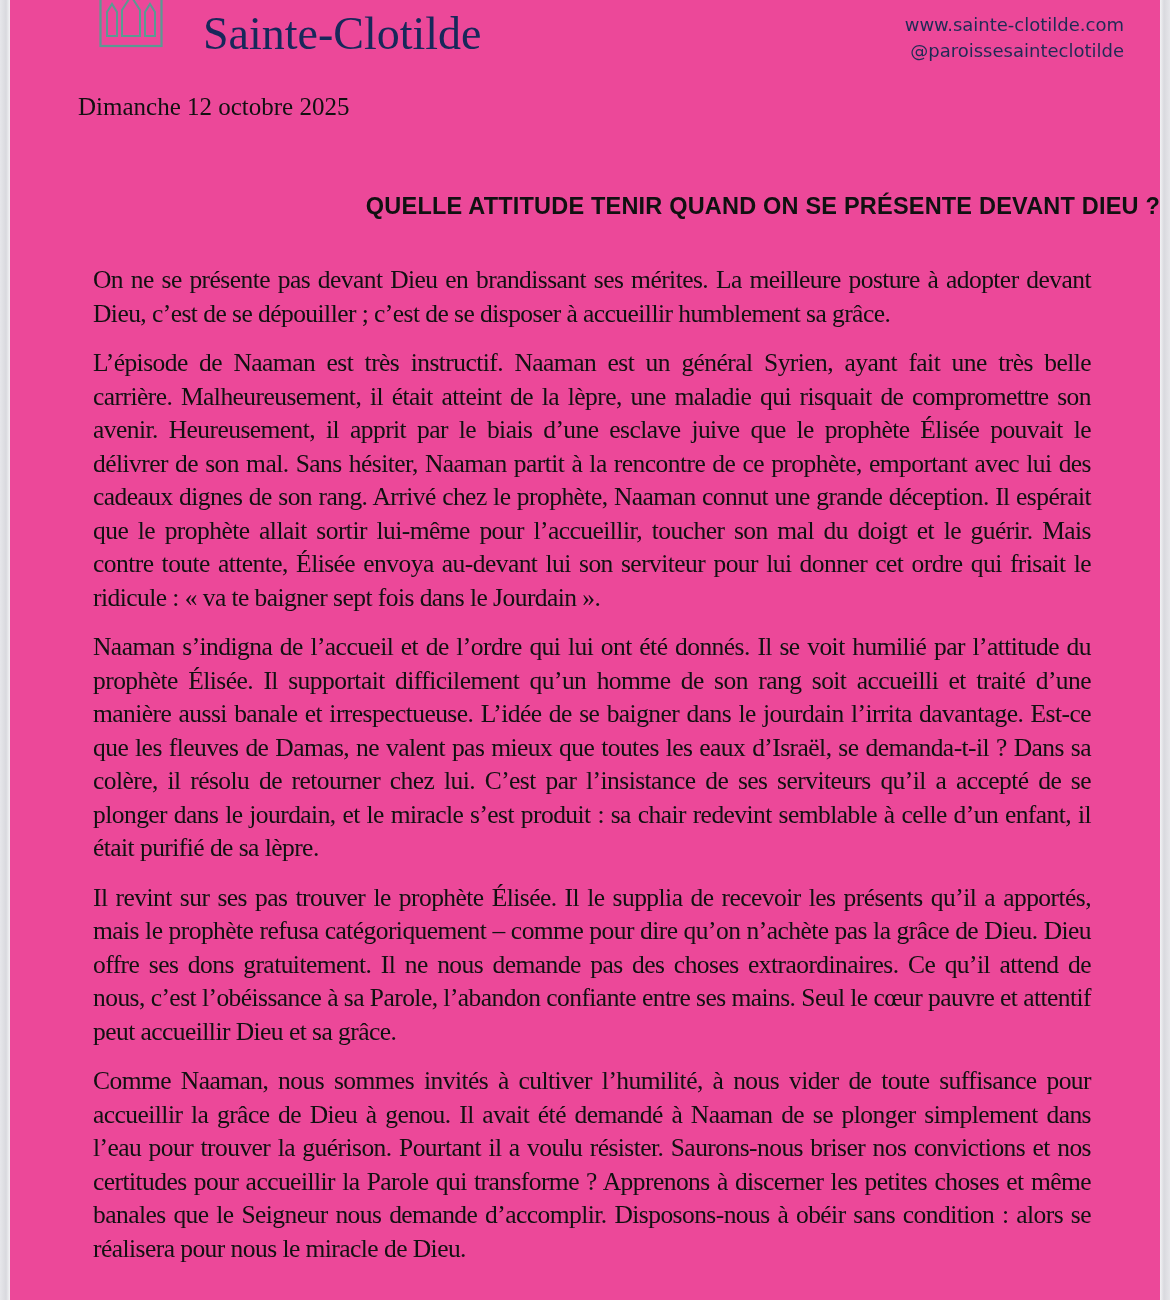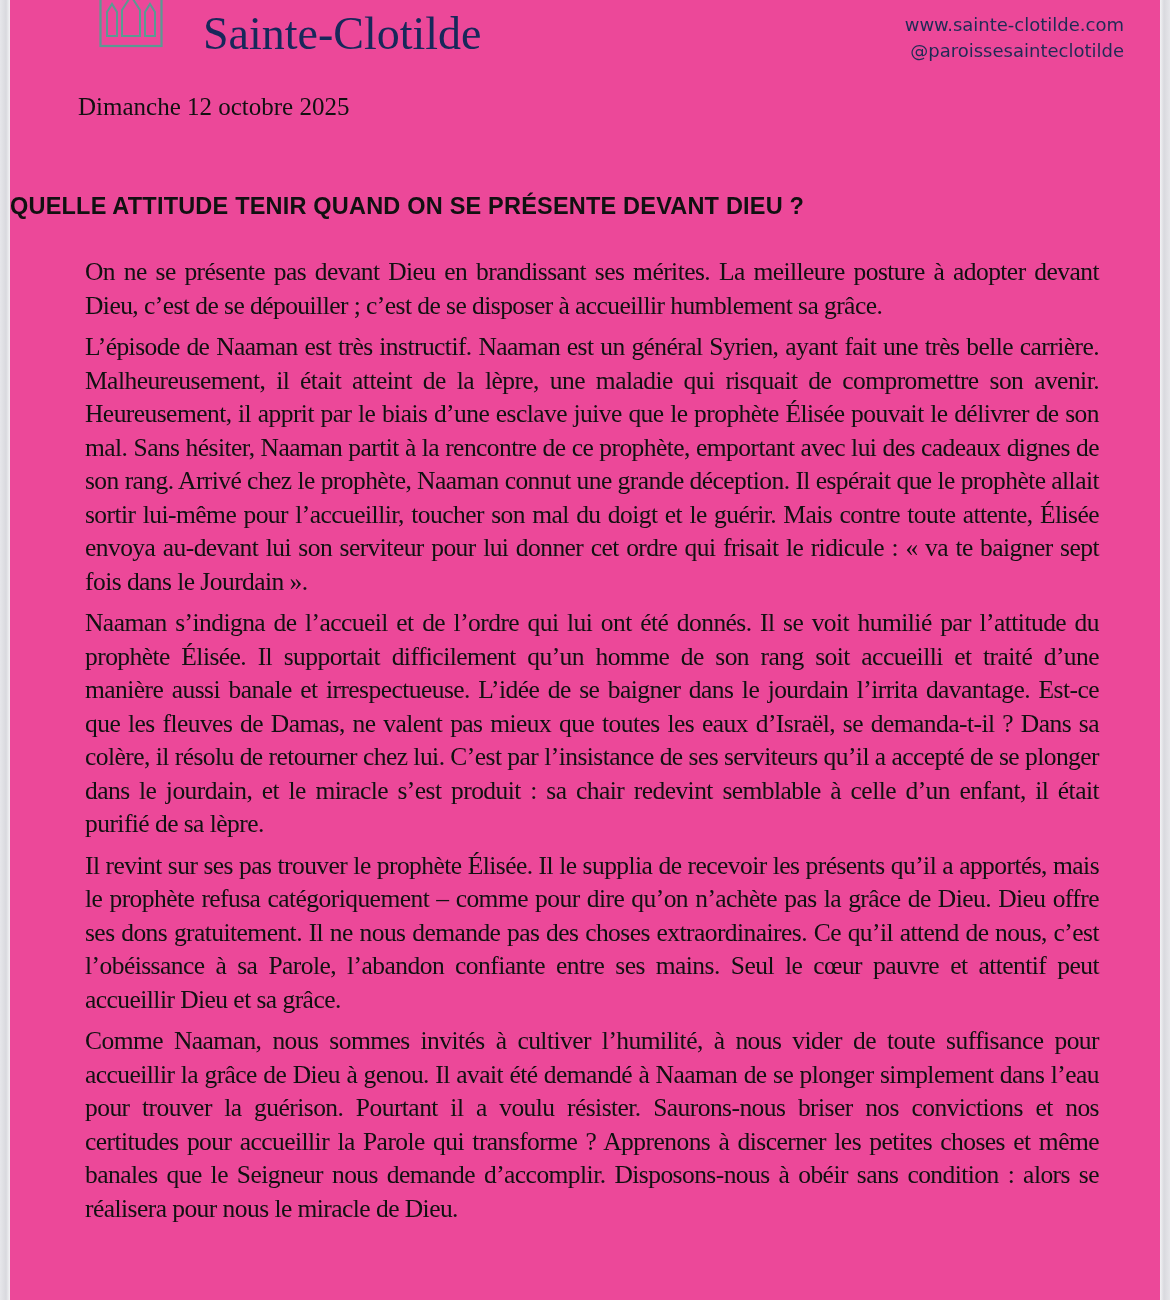--- a/index.html
+++ b/index.html
@@ -41,34 +41,34 @@
     }
     .contact div { white-space: nowrap; }
     
     .date-block {
       position: absolute; left: 68px; top: 91px;
       font-size: 25px; line-height: 32px; color: #111;
     }
     .date-block sup { font-size: 14px; vertical-align: 10px; line-height: 0; }
     
     .title {
-      position: absolute; left: 0; top: 193px; width: 1150px; text-align: left;
+      position: absolute; left: 0; top: 193px; width: 1150px; text-align: right;
       font-family: "Liberation Sans", sans-serif; font-weight: bold;
       font-size: 23.5px; letter-spacing: 0.2px; color: #111;
       transform: scaleX(1.0);
     }
     
     .body {
       position: absolute; left: 67px; top: 247px; width: 1030px;
       font-size: 25.5px; line-height: 33.5px; text-align: justify;
       color: #111;
       letter-spacing: -0.55px;
       word-spacing: 0px;
     }
-    .body p { margin: 8px; }
+    .body p { margin: 16px; }
     .body .bold { font-weight: normal; }
   </style>
 </head>
 <body>
 
 <div class="edge-left"></div>
 <div class="edge-right"></div>
 
 <div class="page">
 

